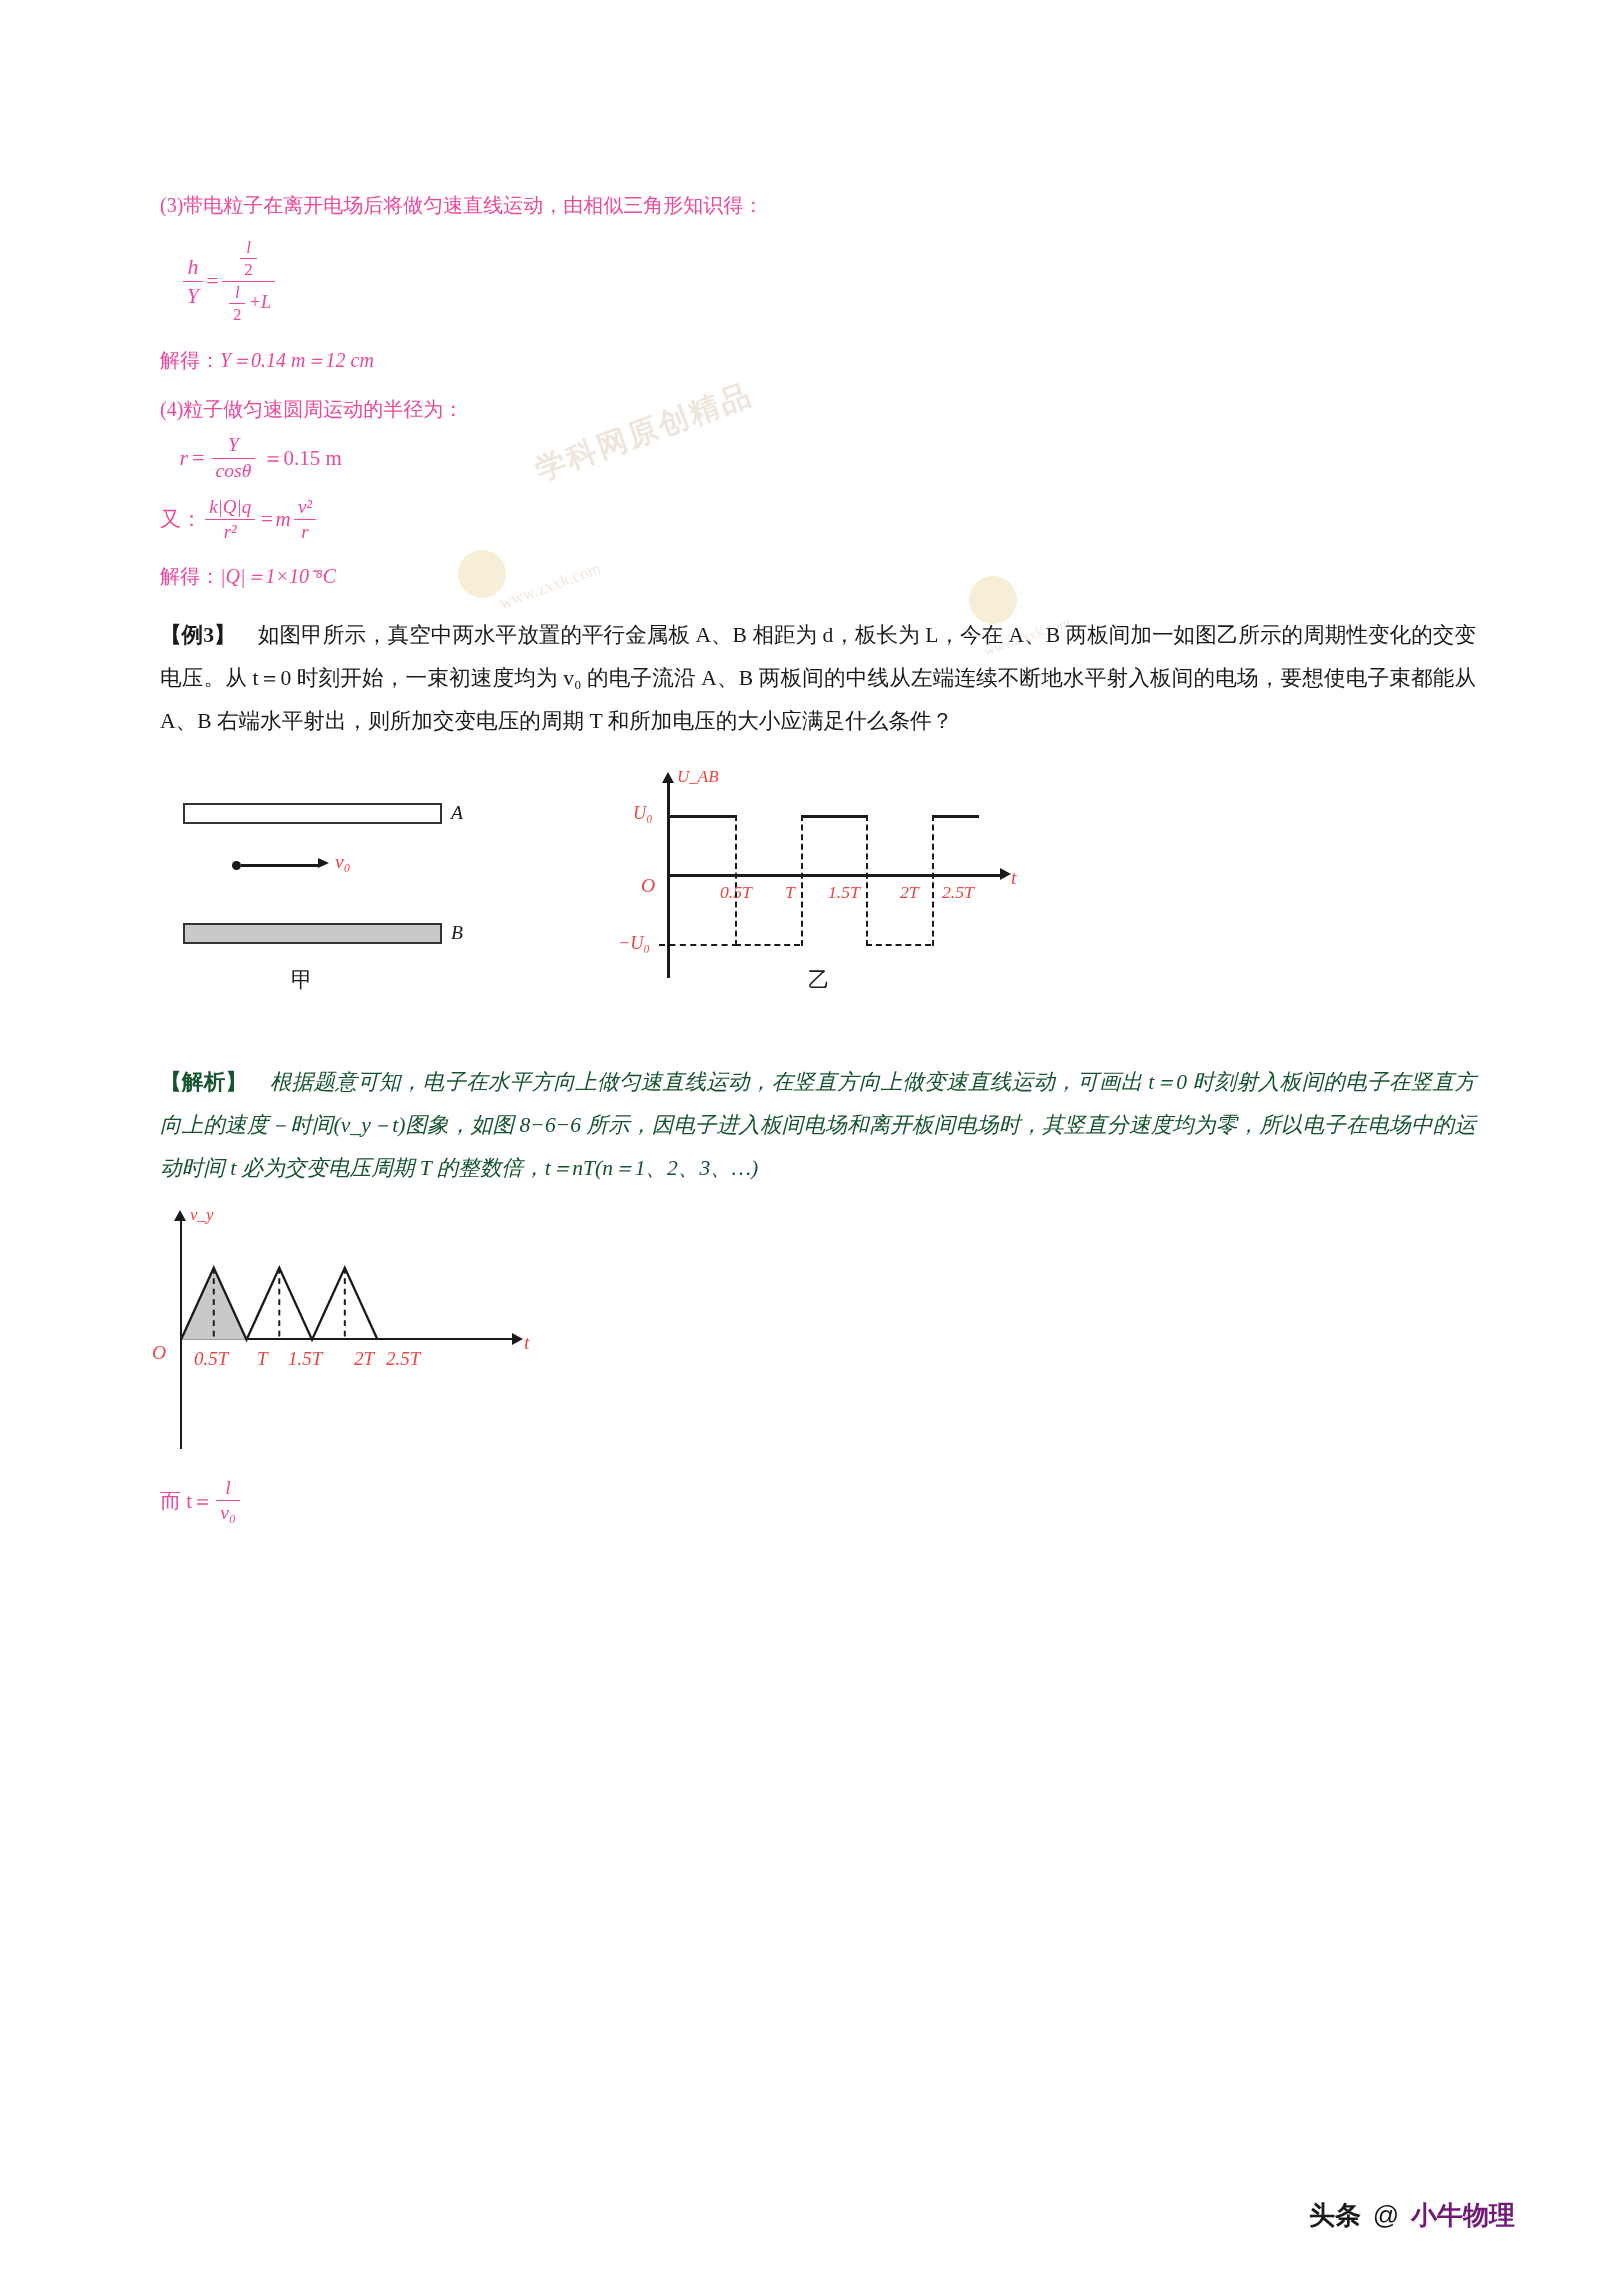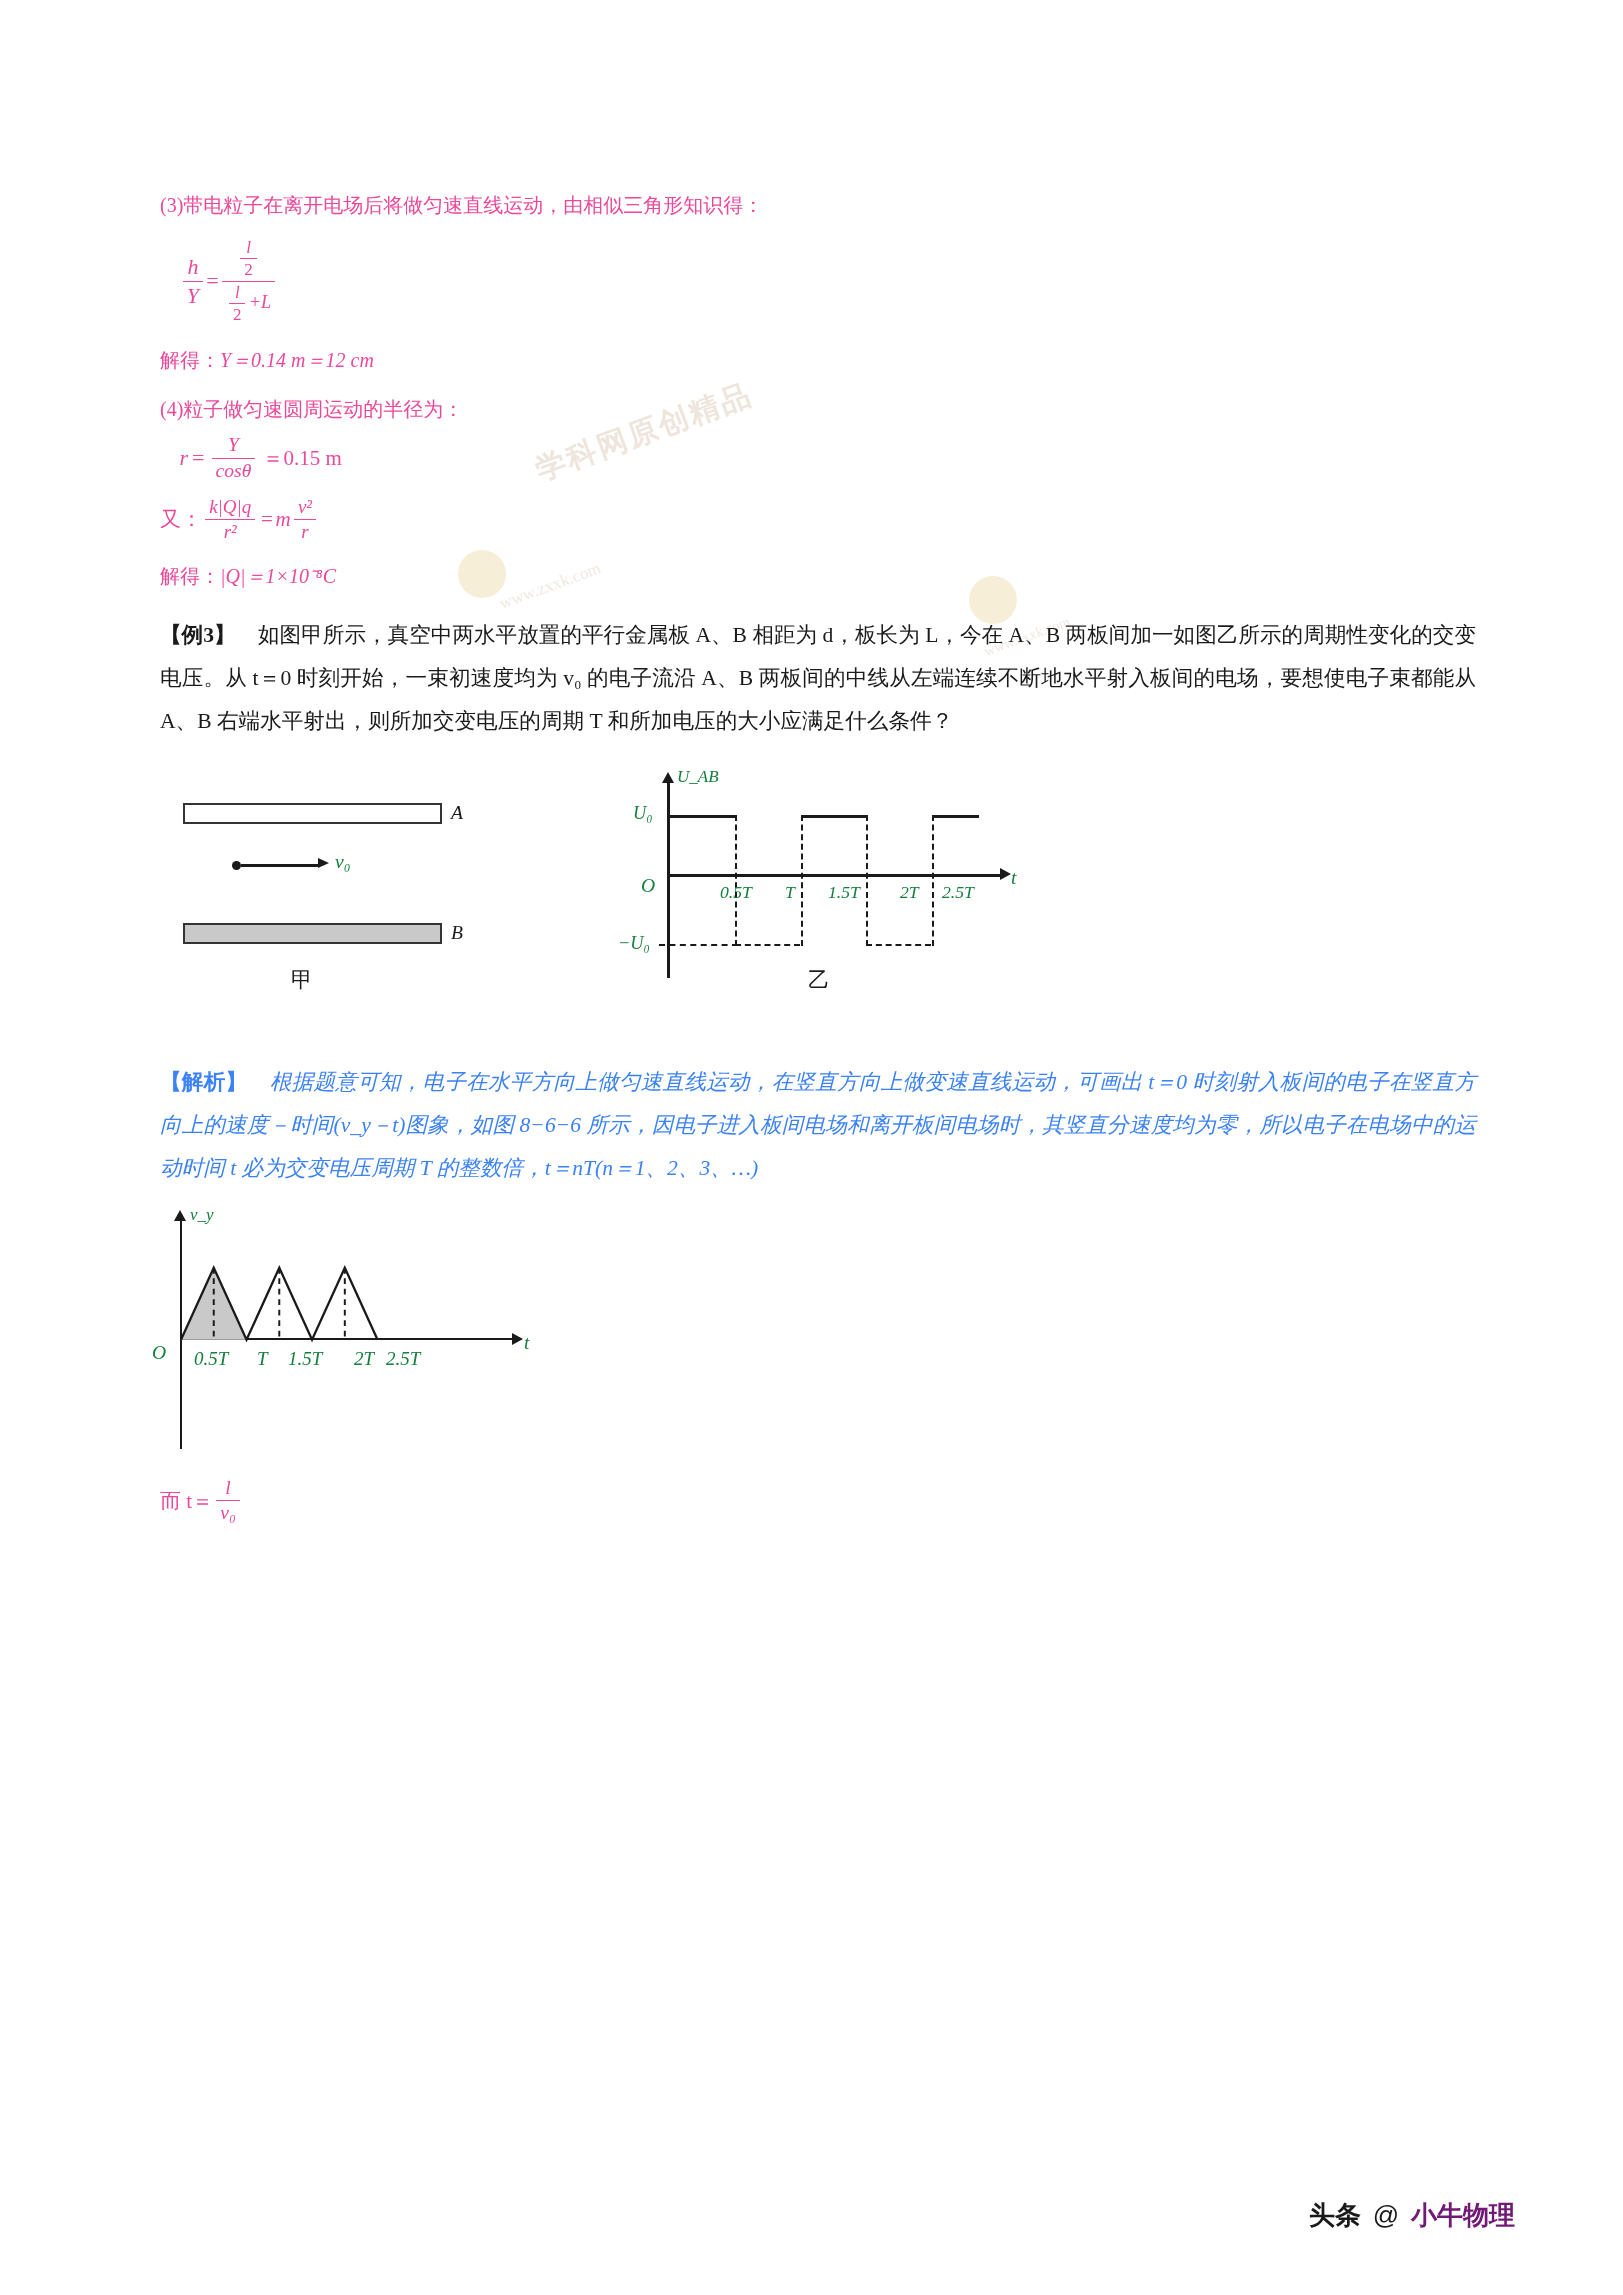--- a/index.html
+++ b/index.html
@@ -78,21 +78,21 @@
   .plateB{
     position:absolute;
     border:2px solid #333;
     background:#c9c9c9;
   }
   .axis{position:absolute;background:#1a1a1a;}
   .dash{position:absolute;border-top:2px dashed #1a1a1a;}
   .dashv{position:absolute;border-left:2px dashed #1a1a1a;}
   .solid{position:absolute;background:#1a1a1a;}
   .lab{position:absolute;font-size:18.3px;color:#1a1a1a;white-space:nowrap;}
-  .labit{position:absolute;font-size:18.3px;color:#15803d;font-style:italic;white-space:nowrap;}
+  .labit{position:absolute;font-size:18.3px;color:#ef4444;font-style:italic;white-space:nowrap;}
   
   .footer{
     position:absolute;
     right:108px;bottom:62px;
     display:flex;align-items:center;gap:11.8px;
   }
   .footer .tt{
     font-size:26px;color:#1a1a1a;font-weight:bold;
     font-family:"Liberation Sans", sans-serif;
   }
@@ -103,21 +103,21 @@
   .footer .nm{
     font-size:26px;color:#701a75;font-weight:bold;
     font-family:"Liberation Sans", sans-serif;
     text-align:right;
   }
   .bodytext{
     font-size:21.6px;line-height:43px;color:#1a1a1a;
     text-align:justify;
   }
   .redtext{
-    font-size:21.6px;line-height:43px;color:#3b82f6;
+    font-size:21.6px;line-height:43px;color:#14532d;
     text-align:justify;
     font-style:italic;
   }
 </style>
 </head>
 <body>
 
 <div class="page">
 
   <div class="wm" style="left:530px;top:412px;">学科网原创精品</div>

